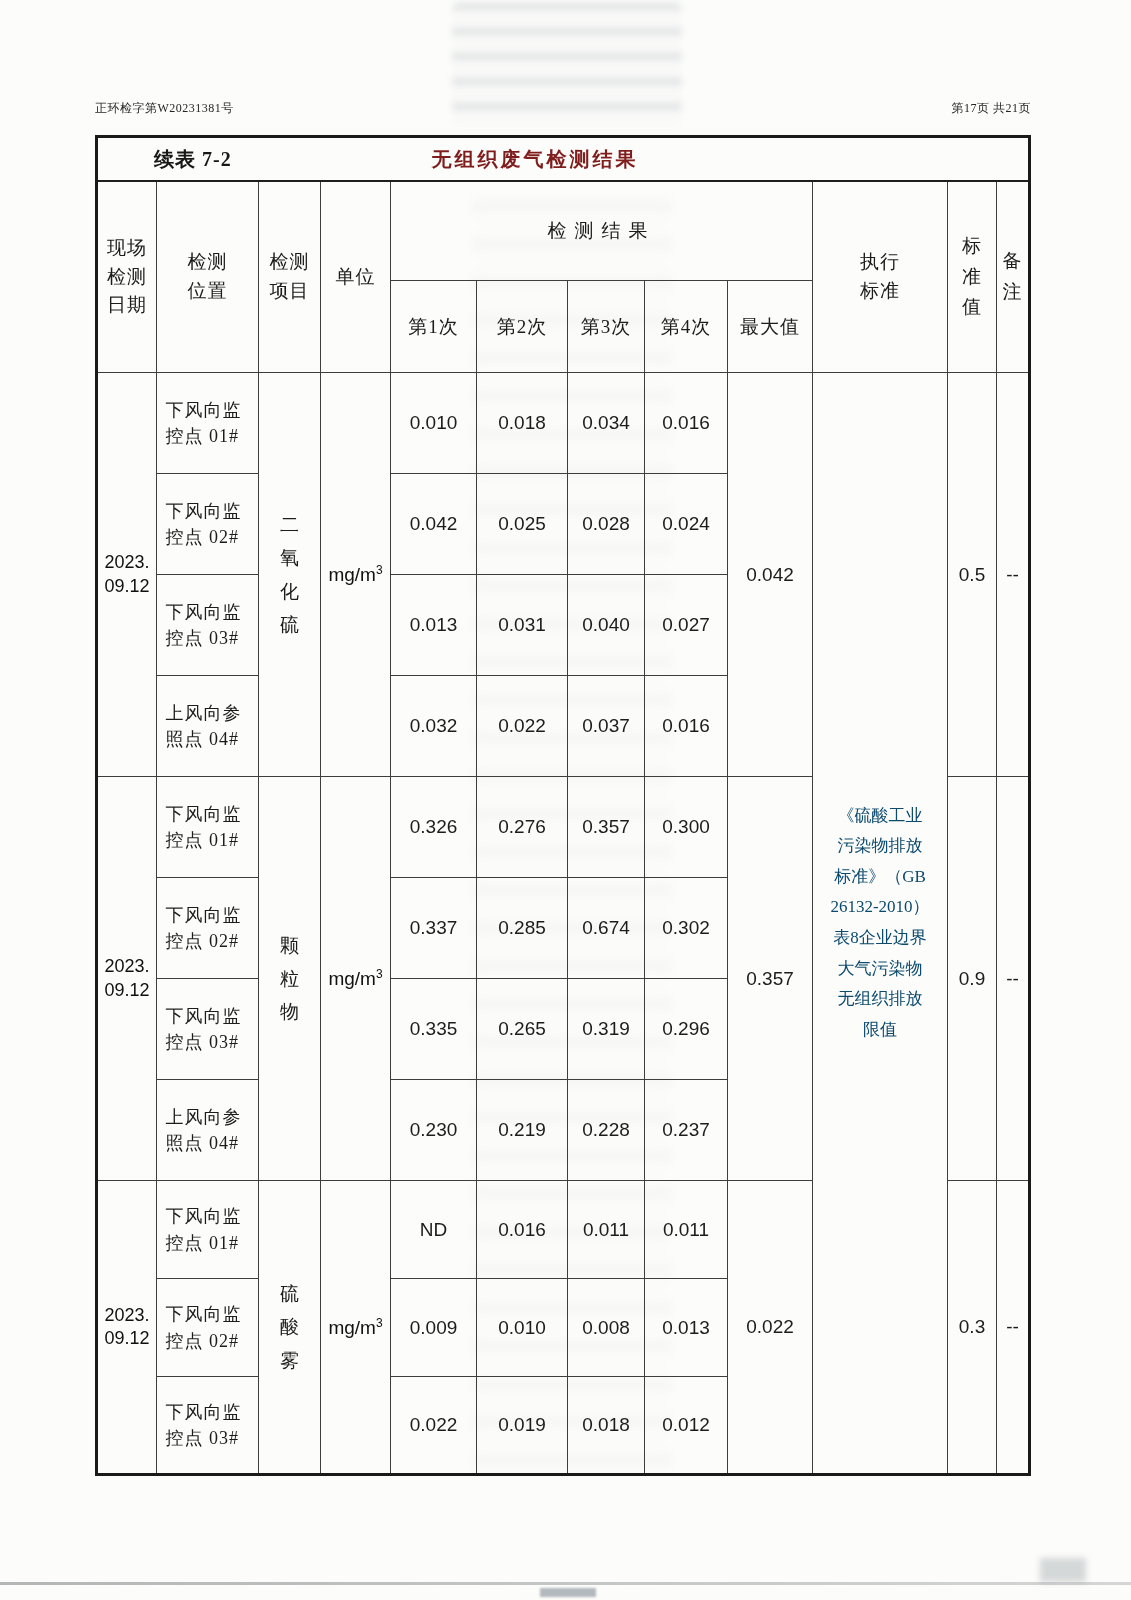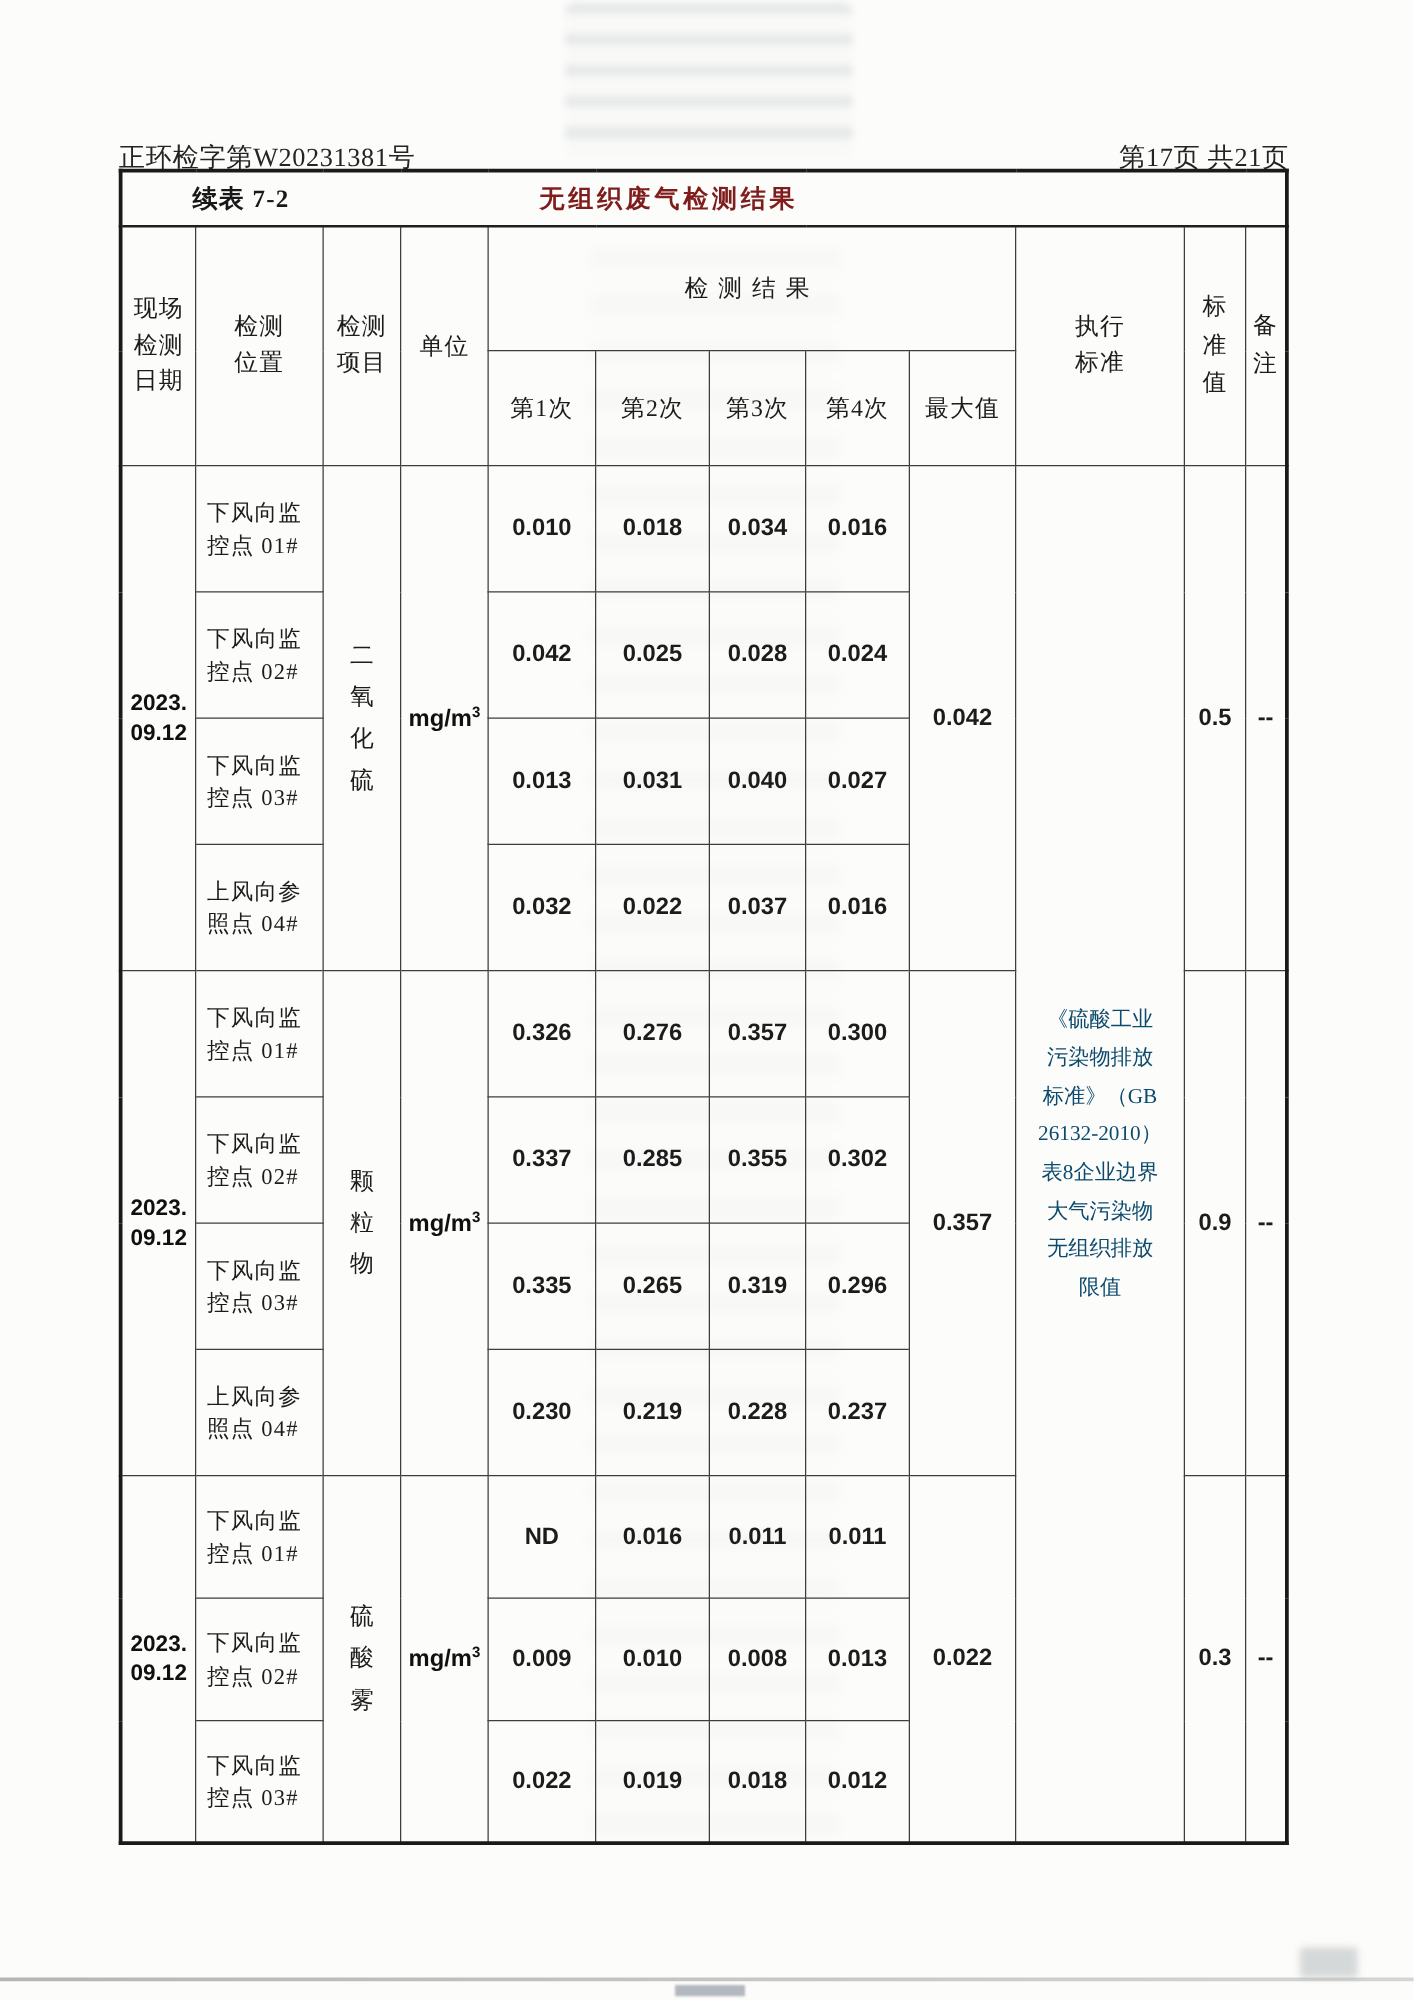--- a/index.html
+++ b/index.html
@@ -38,23 +38,23 @@
     left: 540px; top: 1588px; width: 56px; height: 9px;
     background: rgba(120,130,142,.55); filter: blur(1px);
   }
   .smudge-2 {
     left: 1040px; top: 1558px; width: 46px; height: 24px;
     background: rgba(140,148,156,.35); filter: blur(3px);
   }
 
   
   .page-header {
-    position: absolute; left: 95px; top: 112px; width: 936px;
+    position: absolute; left: 95px; top: 100px; width: 936px;
     display: flex; justify-content: space-between; align-items: flex-start;
-    font-size: 21px; letter-spacing: .5px; z-index: 2; color: #242424;
+    font-size: 12px; letter-spacing: .5px; z-index: 2; color: #242424;
   }
 
   
   table.report {
     position: absolute; left: 95px; top: 135px; width: 936px;
     border-collapse: collapse; table-layout: fixed;
     z-index: 1; background: transparent;
     border: 3px solid #1a1a1a;
   }
   table.report td {
@@ -78,21 +78,21 @@
     position: absolute; left: 47%; top: 50%; transform: translate(-50%,-50%);
     font-size: 20px; letter-spacing: 3px; font-weight: 600; color: #7f1d1d;
     white-space: nowrap;
   }
 
   .hdr { letter-spacing: 1px; margin-top: 44px; }
   .w1 { width: 1.2em;  margin: 0 auto; word-break: break-all; line-height: 1.6; }
   .w2 { width: 2.35em; margin: 0 auto; word-break: break-all; line-height: 1.5; }
   .results-group { letter-spacing: 8px; font-family: Liberation Mono, monospace; }
 
-  .num { font-family: "Liberation Sans", "DejaVu Sans", sans-serif; color: #101010; font-weight: bold; }
+  .num { font-family: "Liberation Sans", "DejaVu Sans", sans-serif; color: #101010; }
   .c-val, .c-max, .c-sv { font-size: 19px; }
   .c-rem { font-size: 16px; }
 
   .date span { display: block; line-height: 1.3; font-size: 18px; }
   .pos {
     width: 84px; margin: 14px auto; text-align: left;
     word-break: break-all; line-height: 1.45;
     font-size: 18px; letter-spacing: 1px;
   }
   .item-v { font-size: 19px; line-height: 1.75; letter-spacing: 0; }
@@ -247,21 +247,21 @@
     <td rowspan="4" class="c-max num">0.357</td>
     <td rowspan="4" class="c-sv num">0.9</td>
     <td rowspan="4" class="c-rem num">--</td>
   </tr>
   <tr class="rb">
     <td>
           <div class="pos">下风向监控点 02#</div>
         </td>
     <td class="c-val num">0.337</td>
     <td class="c-val num">0.285</td>
-    <td class="c-val num">0.355</td>
+    <td class="c-val num">0.674</td>
     <td class="c-val num">0.302</td>
   </tr>
   <tr class="rb">
     <td>
           <div class="pos">下风向监控点 03#</div>
         </td>
     <td class="c-val num">0.335</td>
     <td class="c-val num">0.265</td>
     <td class="c-val num">0.319</td>
     <td class="c-val num">0.296</td>

